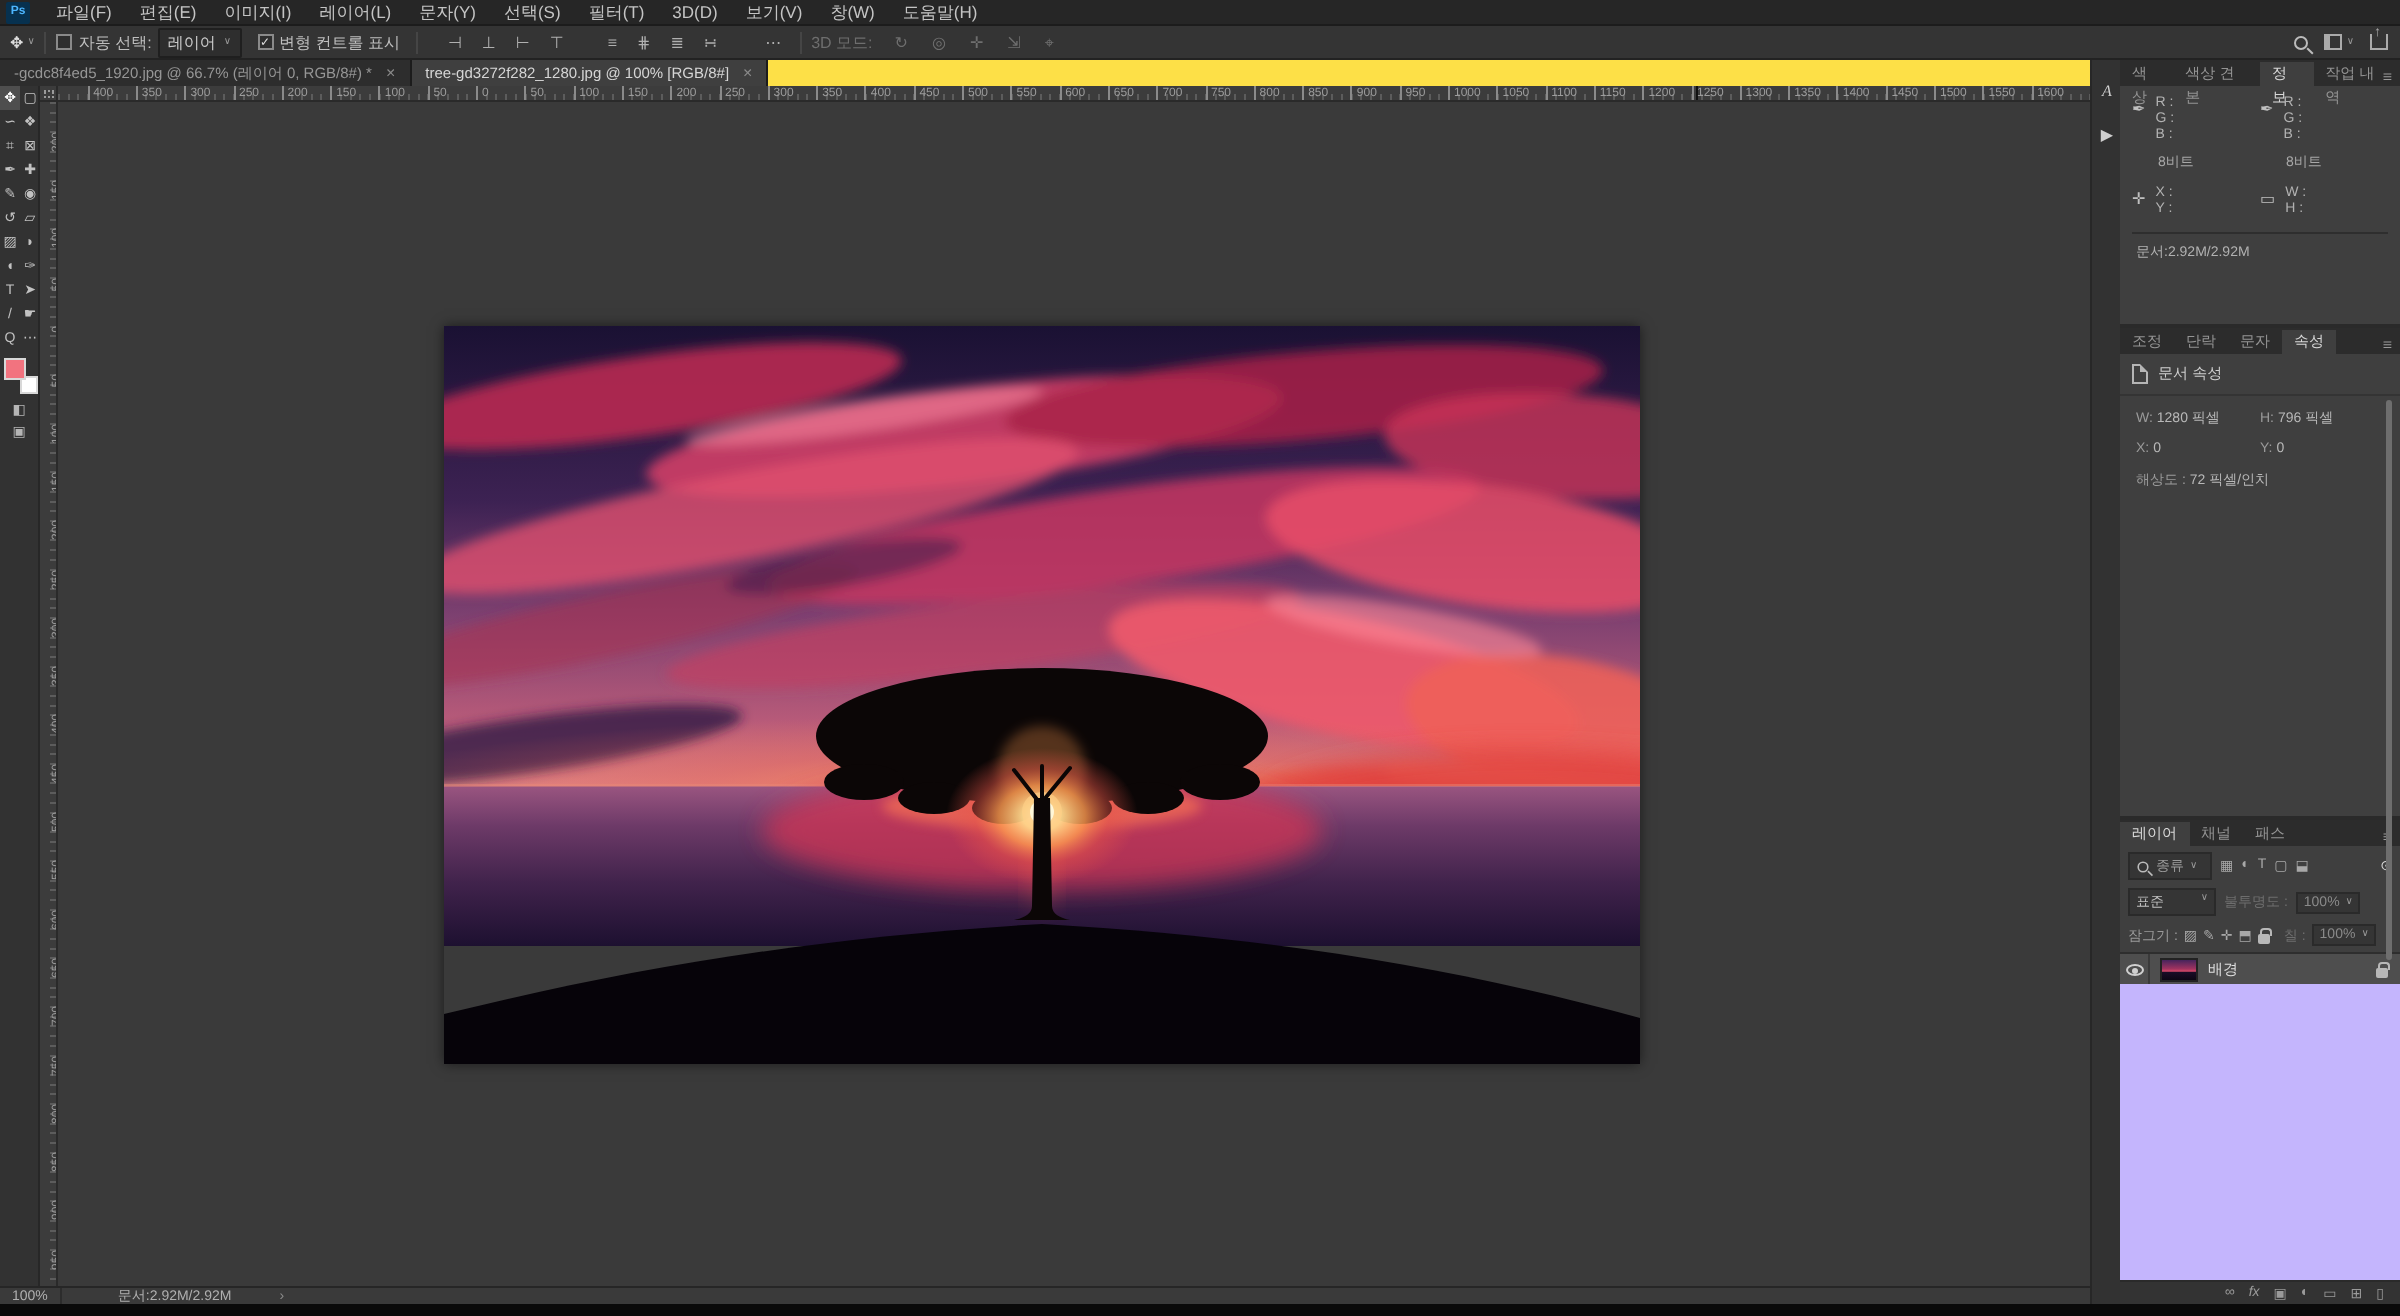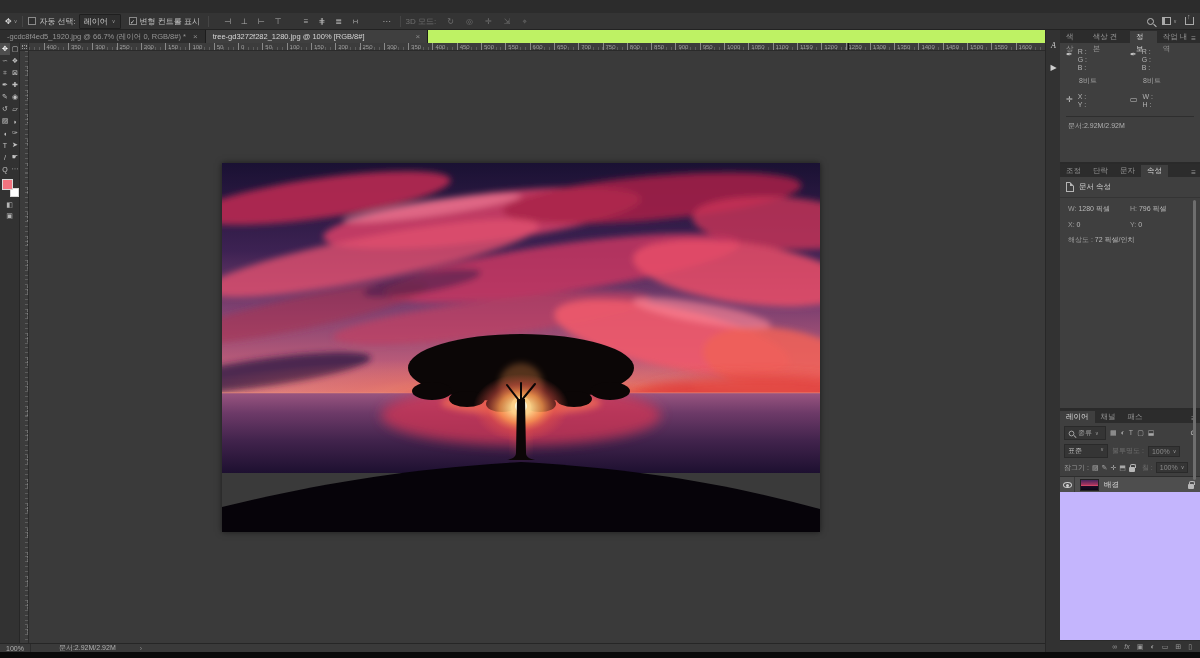--- a/index.html
+++ b/index.html
@@ -31,25 +31,25 @@
   .icon-btn.dim, .dim { color:#6e6e6e; }
   .opt-right { position:absolute; right:6px; top:0; height:16px; display:flex; align-items:center; gap:8px; }
   .mag-icon { position:relative; width:7px; height:7px; border:1px solid #bbb; border-radius:50%; display:inline-block; }
   .mag-icon::after { content:""; position:absolute; left:5px; top:6px; width:4px; height:1px;
                      background:#bbb; transform:rotate(45deg); }
   .ws-icon { width:9px; height:8px; border:1px solid #aaa; border-left-width:3px; display:inline-block; }
   .share-icon { width:9px; height:8px; border:1px solid #aaa; border-top:none; position:relative; display:inline-block; }
   .share-icon::after { content:"↑"; position:absolute; left:1px; top:-4px; font-size:7px; color:#aaa; }
 
   
-  .doc-tabbar { position:absolute; left:0; top:30px; width:1045px; height:13px; background:#bef264;
+  .doc-tabbar { position:absolute; left:0; top:30px; width:1045px; height:13px; background:#fde047;
                 display:flex; align-items:flex-end; }
   .doc-tab { height:13px; display:flex; align-items:center; padding:0 7px; font-size:7.5px;
              background:#2d2d2d; color:#969696; border-right:1px solid #1c1c1c; white-space:nowrap; }
-  .doc-tab.active { background:#3f3f3f; color:#d6d6d6;gap:44px; }
+  .doc-tab.active { background:#3f3f3f; color:#d6d6d6; }
   .doc-tab-close { margin-left:7px; color:#8a8a8a; font-size:8px; }
 
   
   .tool-panel { position:absolute; left:0; top:43px; width:20px; height:600px; background:#323232;
                 border-right:1px solid #272727; }
   .tool-grid { display:grid; grid-template-columns:10px 10px; }
   .tool { height:12px; display:flex; align-items:center; justify-content:center; font-size:7px; color:#c2c2c2; }
   .tool.active { background:#4e4e4e; color:#fff; }
   .swatches { position:relative; width:18px; height:18px; margin:4px 0 0 1px; }
   .swatch-fg { position:absolute; left:1px; top:0; width:11px; height:11px; border:1px solid #d8d8d8; z-index:2; }
@@ -165,20 +165,37 @@
   .status-zoom { padding:0 6px 0 6px; border-right:1px solid #2c2c2c; height:100%; display:flex; align-items:center; }
   .status-doc { padding-left:28px; }
   .status-chev { padding-left:24px; color:#8a8a8a; }
   .bottom-strip { position:absolute; left:0; top:652px; width:1200px; height:6px; background:#0a0a0a; }
 </style>
 </head>
 <body>
 
 <div id="app">
 
+  <div class="menu-bar">
+    <div class="ps-logo">Ps</div>
+    <div style="display:flex">
+
+    <div class="menu-item">파일(F)</div>
+        <div class="menu-item">편집(E)</div>
+        <div class="menu-item">이미지(I)</div>
+        <div class="menu-item">레이어(L)</div>
+        <div class="menu-item">문자(Y)</div>
+        <div class="menu-item">선택(S)</div>
+        <div class="menu-item">필터(T)</div>
+        <div class="menu-item">3D(D)</div>
+        <div class="menu-item">보기(V)</div>
+        <div class="menu-item">창(W)</div>
+        <div class="menu-item">도움말(H)</div>
+      </div>
+  </div>
 
   <div class="options-bar">
     <span class="tool-badge">
       <span>✥</span>
       <span class="caret">∨</span>
     </span>
     <span class="opt-sep"></span>
     <span class="checkbox"></span>
     <span class="opt-label">자동 선택:</span>
     <span class="mini-select">

